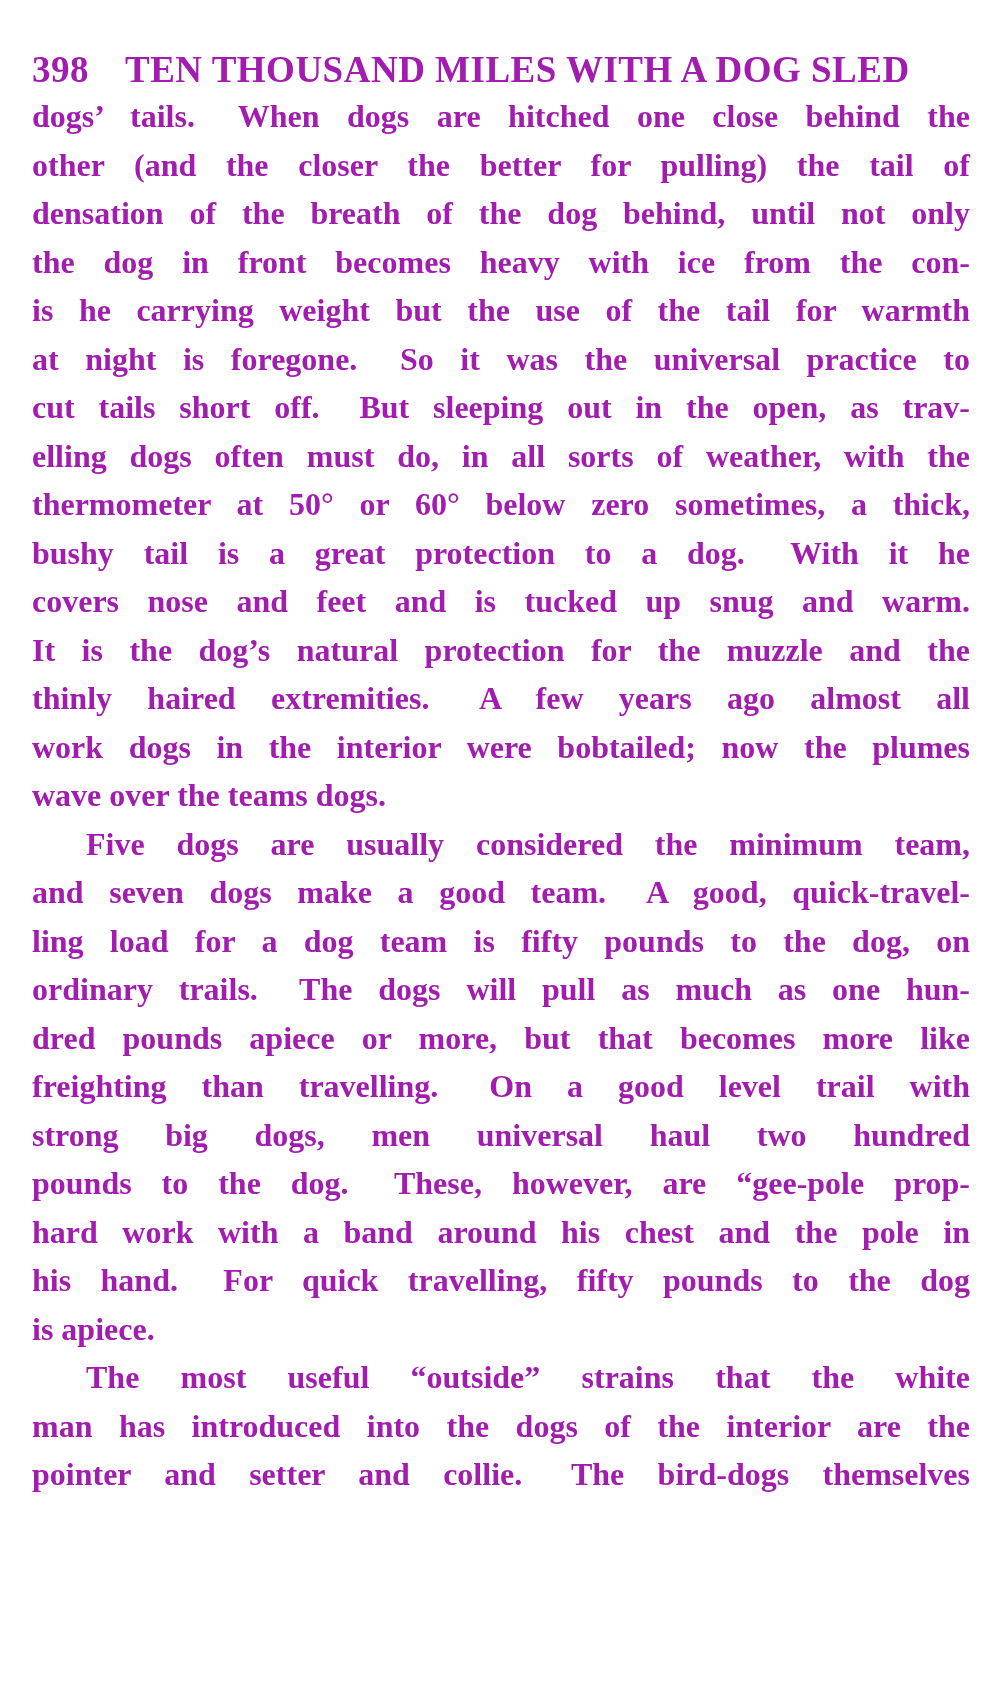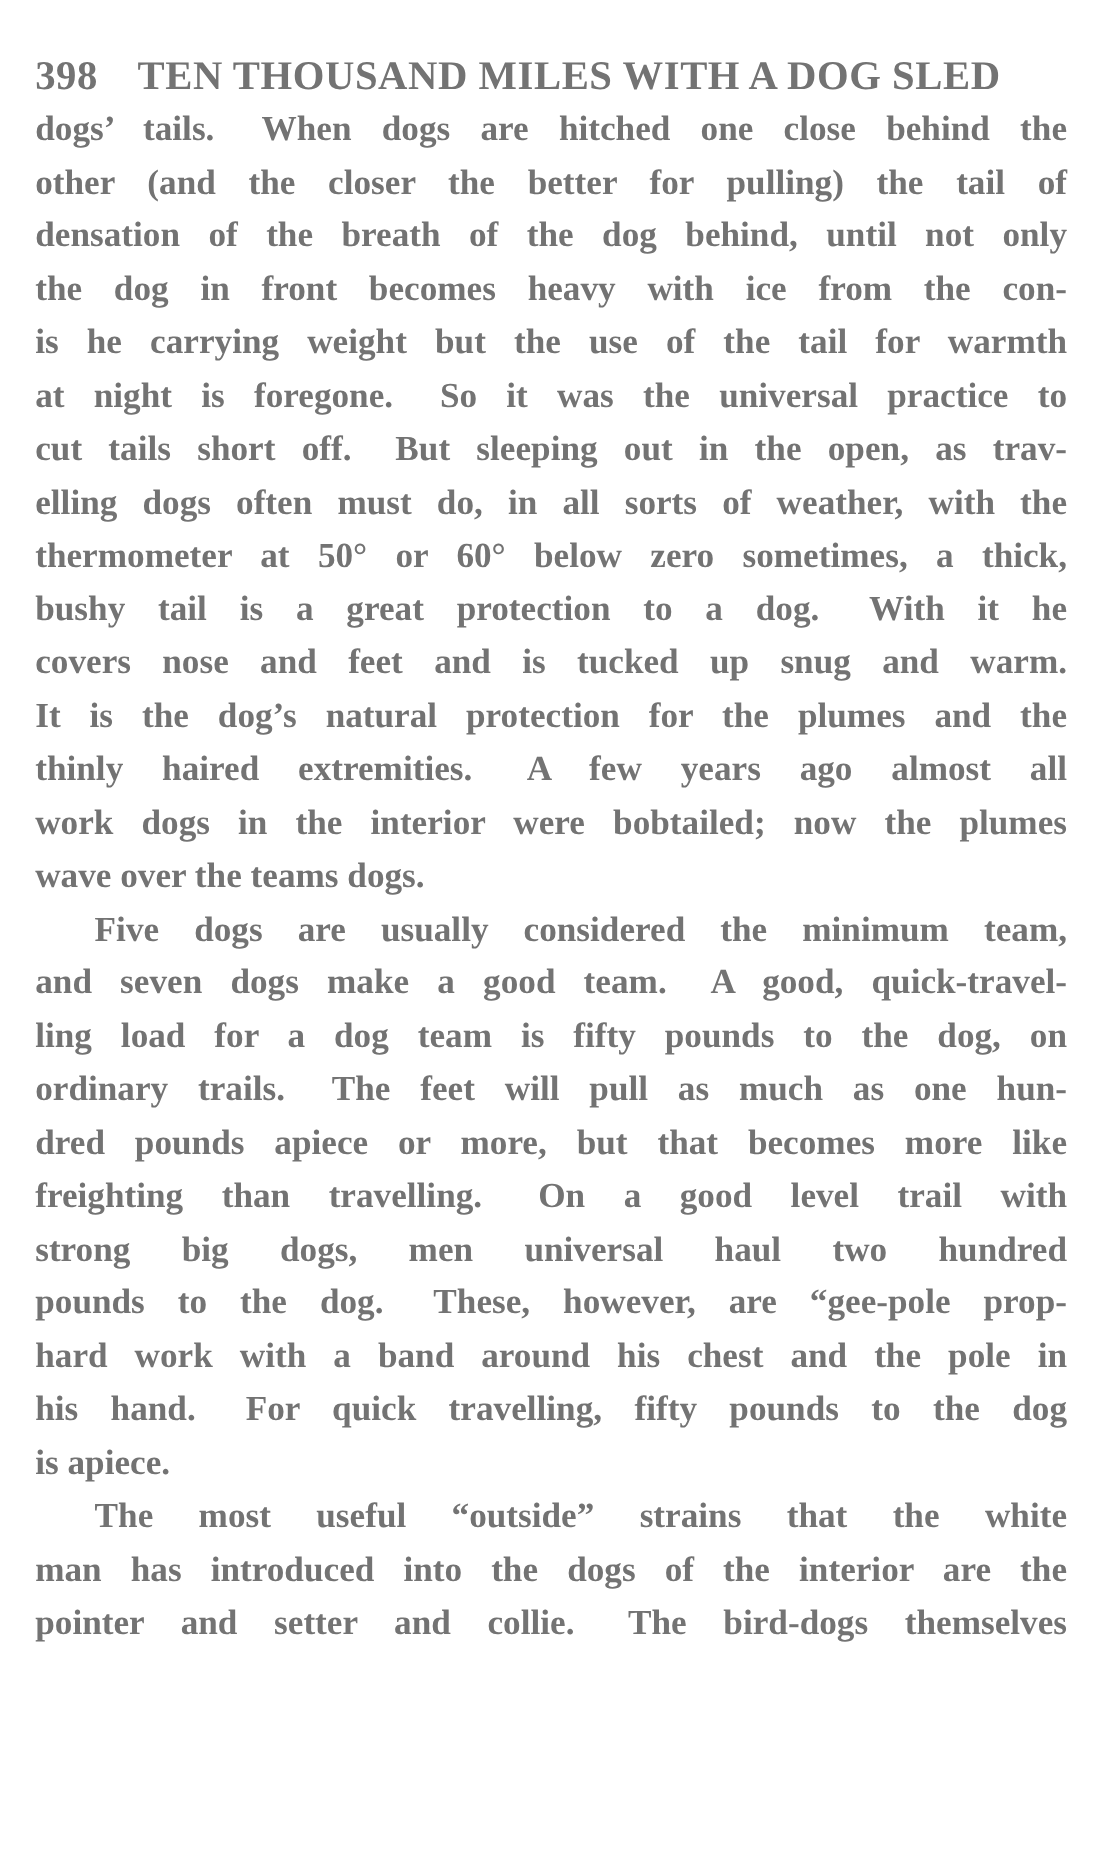--- a/index.html
+++ b/index.html
@@ -10,21 +10,21 @@
   body {
     width: 1000px;
     height: 1683px;
     overflow: hidden;
   }
   .page {
     box-sizing: border-box;
     width: 1000px;
     height: 1588px;
     background: #ffffff;
-    color: #737373;
+    color: #a21caf;
     font-family: "Liberation Serif", serif;
     padding: 48px 45px 0 32px;
   }
   .running-head {
     display: flex;
     align-items: baseline;
     gap: 36px;
     font-size: 37px;
     font-weight: 700;
     letter-spacing: 0.5px;
@@ -64,30 +64,30 @@
         <div class="tline">other (and the closer the better for pulling) the tail of</div>
         <div class="tline">densation of the breath of the dog behind, until not only</div>
         <div class="tline">the dog in front becomes heavy with ice from the con-</div>
         <div class="tline">is he carrying weight but the use of the tail for warmth</div>
         <div class="tline">at night is foregone.  So it was the universal practice to</div>
         <div class="tline">cut tails short off.  But sleeping out in the open, as trav-</div>
         <div class="tline">elling dogs often must do, in all sorts of weather, with the</div>
         <div class="tline">thermometer at 50° or 60° below zero sometimes, a thick,</div>
         <div class="tline">bushy tail is a great protection to a dog.  With it he</div>
         <div class="tline">covers nose and feet and is tucked up snug and warm.</div>
-        <div class="tline">It is the dog’s natural protection for the plumes and the</div>
+        <div class="tline">It is the dog’s natural protection for the muzzle and the</div>
         <div class="tline">thinly haired extremities.  A few years ago almost all</div>
         <div class="tline">work dogs in the interior were bobtailed; now the plumes</div>
         <div class="tline no-just">wave over the teams dogs.</div>
       </div>
       <div class="paragraph">
         <div class="tline indent">Five dogs are usually considered the minimum team,</div>
         <div class="tline">and seven dogs make a good team.  A good, quick-travel-</div>
         <div class="tline">ling load for a dog team is fifty pounds to the dog, on</div>
-        <div class="tline">ordinary trails.  The feet will pull as much as one hun-</div>
+        <div class="tline">ordinary trails.  The dogs will pull as much as one hun-</div>
         <div class="tline">dred pounds apiece or more, but that becomes more like</div>
         <div class="tline">freighting than travelling.  On a good level trail with</div>
         <div class="tline">strong big dogs, men universal haul two hundred</div>
         <div class="tline">pounds to the dog.  These, however, are “gee-pole prop-</div>
         <div class="tline">hard work with a band around his chest and the pole in</div>
         <div class="tline">his hand.  For quick travelling, fifty pounds to the dog</div>
         <div class="tline no-just">is apiece.</div>
       </div>
       <div class="paragraph">
         <div class="tline indent">The most useful “outside” strains that the white</div>

